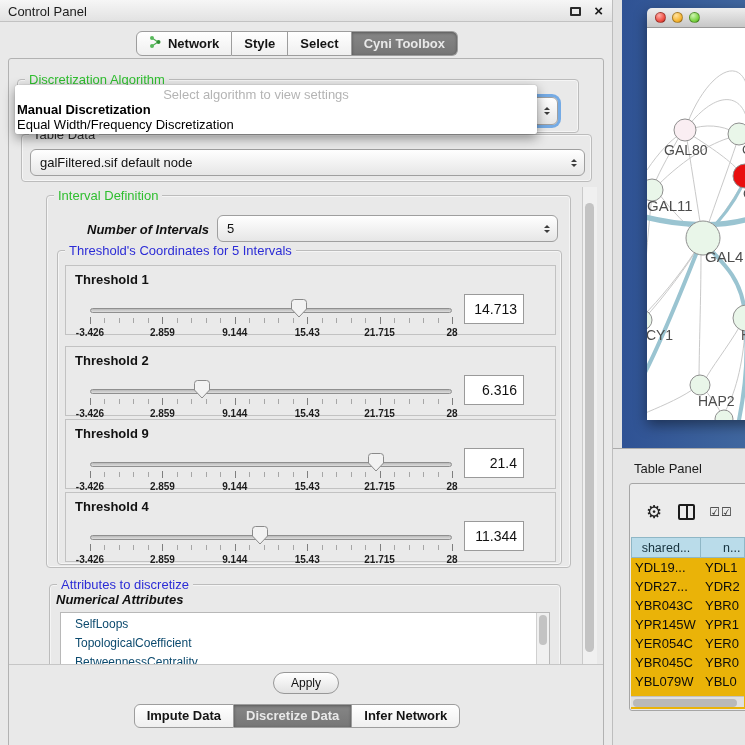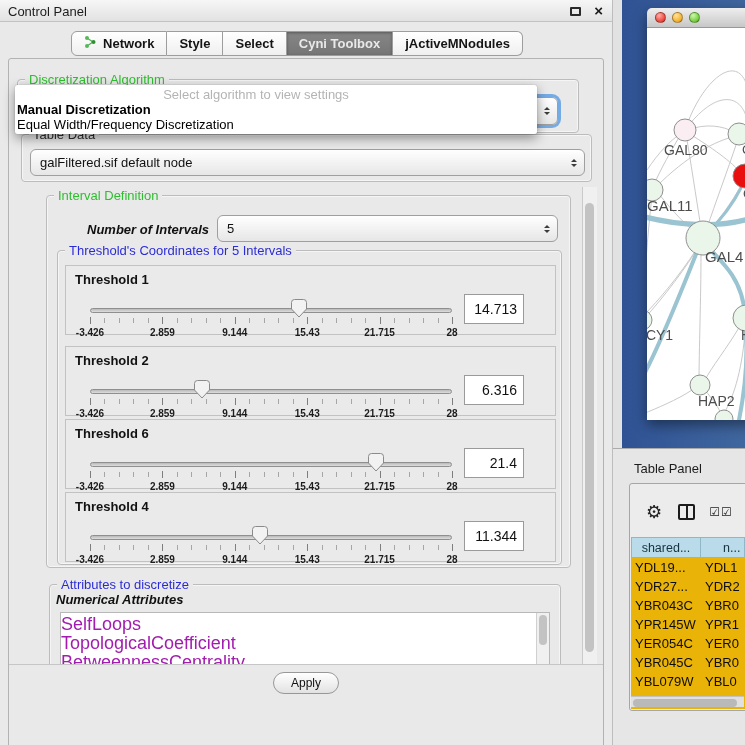--- a/index.html
+++ b/index.html
@@ -66,21 +66,21 @@
   .minor-ticks { position:absolute; left:0; right:0; top:12px; height:5px;
     background-image:repeating-linear-gradient(90deg,#9a9a9a 0 1px,transparent 1px 4%); opacity:.85; }
   .majtick { position:absolute; top:11px; width:1px; height:7px; background:#7e7e7e; }
   .tick-lab { position:absolute; top:21px; transform:translateX(-50%); font-size:10px; font-weight:700; color:#1d1d1d; white-space:nowrap; }
   .thumb-svg { position:absolute; top:-7px; transform:translateX(-50%); cursor:pointer; }
   .valbox { position:absolute; left:398px; top:28px; width:60px; height:30px; background:#fff; border:1px solid #9a9a9a;
     font-size:14px; color:#111; text-align:right; line-height:28px; padding-right:6px; }
 
   
   .attr-list { position:absolute; left:10px; top:27px; width:490px; height:62px; background:#fff; border:1px solid #b8b8b8; overflow:hidden; }
-  .attr-item { font-size:18px; color:#a21caf; line-height:19px; cursor:pointer; }
+  .attr-item { font-size:12px; color:#0c4a6e; padding-left:14px; line-height:19px; cursor:pointer; }
   .attr-scroll { position:absolute; right:0; top:0; bottom:0; width:13px; background:#f0f0f0; border-left:1px solid #d0d0d0; }
   .attr-scroll .thumb-v2 { position:absolute; left:2px; top:2px; width:8px; height:30px; background:#c3c3c3; border-radius:4px; }
 
   .apply-row { position:absolute; left:0; right:0; top:605px; height:37px; border-top:1px solid #c6c6c6;
     display:flex; align-items:center; justify-content:center; }
   .apply-btn { width:66px; height:22px; border:1px solid #989898; border-radius:11px;
     background:linear-gradient(#ffffff,#e2e2e2); font-size:12px; color:#111; cursor:pointer;
     display:flex; align-items:center; justify-content:center; font-family:"Liberation Sans",sans-serif; }
 
   
@@ -149,23 +149,20 @@
       <span>Network</span>
     </div>
     <div class="seg">
         <span>Style</span>
       </div>
     <div class="seg">
         <span>Select</span>
       </div>
     <div class="seg sel">
         <span>Cyni Toolbox</span>
-      </div>
-    <div class="seg">
-        <span>jActiveMNodules</span>
       </div>
   </div>
 
   <div class="cp-body">
 
     <div class="gbox" style="left:8px; top:20px; width:562px; height:54px;">
       <span class="legend green">Discretization Algorithm</span>
       <div class="combo focused" style="left:6px; top:17px; width:534px; height:28px;">
         <span class="stepper">
             <i class="up"></i>
@@ -250,21 +247,21 @@
               <span class="tick-lab" style="left:80%">21.715</span>
               <span class="tick-lab" style="left:100%">28</span>
               <svg class="thumb-svg" width="17" height="19" viewBox="0 0 17 19" style="left: 31%;">
                 <path d="M4,0.5 h9 a3,3 0 0 1 3,3 v6.5 L8.5,18 1,10 V3.5 a3,3 0 0 1 3,-3 z" fill="#f2f2f2" stroke="#8a8a8a"></path>
               </svg>
             </div>
             <div class="valbox">6.316</div>
           </div>
 
           <div class="th-panel" style="top:168px;">
-            <div class="th-label">Threshold 6</div>
+            <div class="th-label">Threshold 9</div>
             <div class="track-wrap">
               <div class="track"></div>
               <div class="minor-ticks"></div>
               <i class="majtick" style="left:0%"></i>
                 <i class="majtick" style="left:20%"></i>
                 <i class="majtick" style="left:40%"></i>
                 <i class="majtick" style="left:60%"></i>
                 <i class="majtick" style="left:80%"></i>
                 <i class="majtick" style="left:100%"></i>
               <span class="tick-lab" style="left:0%">-3.426</span>
@@ -325,20 +322,31 @@
       <div class="vscroll">
           <div class="thumb-v"></div>
         </div>
     </div>
 
     <div class="apply-row">
       <button class="apply-btn">Apply</button>
     </div>
   </div>
 
+  <div class="tabbar bottom">
+    <div class="seg">
+        <span>Impute Data</span>
+      </div>
+    <div class="seg sel">
+        <span>Discretize Data</span>
+      </div>
+    <div class="seg">
+        <span>Infer Network</span>
+      </div>
+  </div>
 </div>
 
 <div class="right-side">
 
   <div class="net-area">
     <div class="mac-window">
       <div class="mac-titlebar">
         <span class="light red"></span>
         <span class="light yellow"></span>
         <span class="light green"></span>

